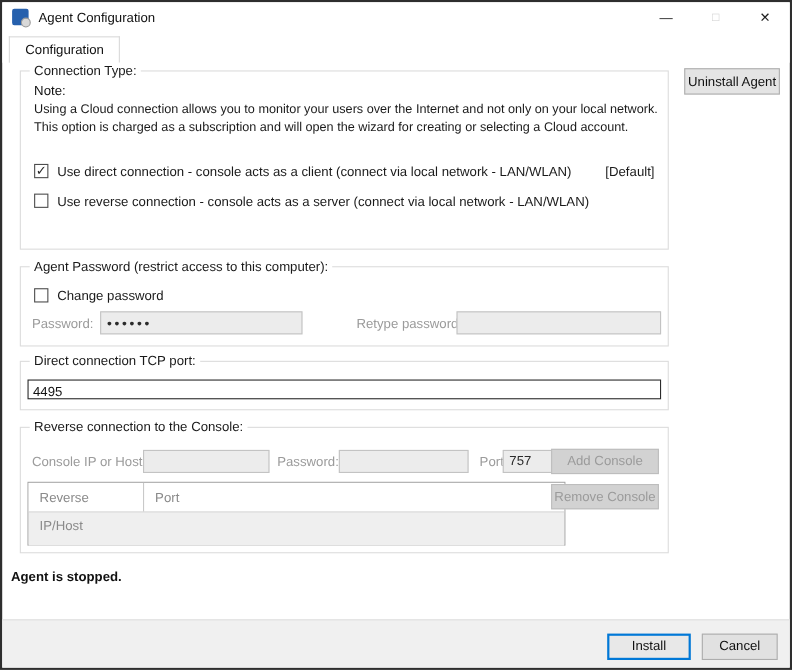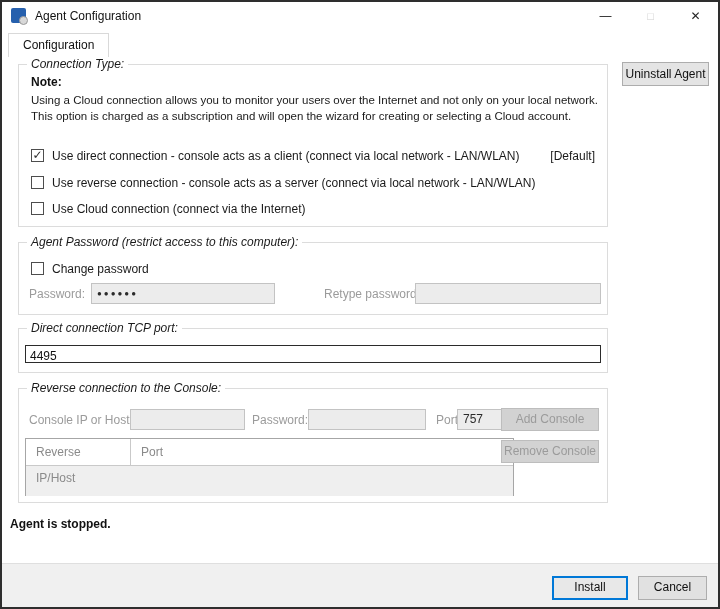--- a/index.html
+++ b/index.html
@@ -49,26 +49,26 @@
 
   
   .groupbox {
     position:absolute;
     border:1px solid #dcdcdc;
     background:#fff;
   }
   .group-label {
     position:absolute; top:-8px; left:8px;
     background:#fff; padding:0 4px;
-    font-size:12px; color:#1a1a1a; white-space:nowrap;font-style:italic;
+    font-size:12px; color:#1a1a1a; white-space:nowrap;
   }
 
   
   .g1 { left:16px; top:62px; width:590px; height:163px; }
-  .note-title { position:absolute; left:12px; top:10px; font-size:12px; font-weight:bold; color:#111;text-align:right; }
+  .note-title { position:absolute; left:12px; top:10px; font-size:12px; font-weight:normal; color:#111;text-align:right; }
   .note-text  { position:absolute; left:12px; top:27px; width:570px; font-size:11.5px; line-height:16px; color:#1a1a1a; }
 
   .opt-row { position:absolute; left:12px; right:12px; height:17px; display:flex; align-items:center; }
   .opt-row.r1 { top:82px; } .opt-row.r2 { top:109px; } .opt-row.r3 { top:135px; }
   .checkbox {
     flex:0 0 auto; width:13px; height:13px; margin-right:8px;
     border:1px solid #4d4d4d; background:#fff;
     font-size:12px; line-height:11px; text-align:center; color:#2b2b2b;
     font-weight:bold;
   }
@@ -182,24 +182,20 @@
 
     <div class="opt-row r1">
       <span class="checkbox">✓</span>
       <span class="opt-label">Use direct connection - console acts as a client (connect via local network - LAN/WLAN)</span>
       <span class="default-tag">[Default]</span>
     </div>
     <div class="opt-row r2">
       <span class="checkbox"></span>
       <span class="opt-label">Use reverse connection - console acts as a server (connect via local network - LAN/WLAN)</span>
     </div>
-    <div class="opt-row r3">
-      <span class="checkbox"></span>
-      <span class="opt-label">Use Cloud connection (connect via the Internet)</span>
-    </div>
   </div>
 
   <div class="uninstall-btn">Uninstall Agent</div>
 
   <div class="groupbox g2">
     <span class="group-label">Agent Password (restrict access to this computer):</span>
     <div class="cp-row">
       <span class="checkbox"></span>
       <span class="opt-label">Change password</span>
     </div>

